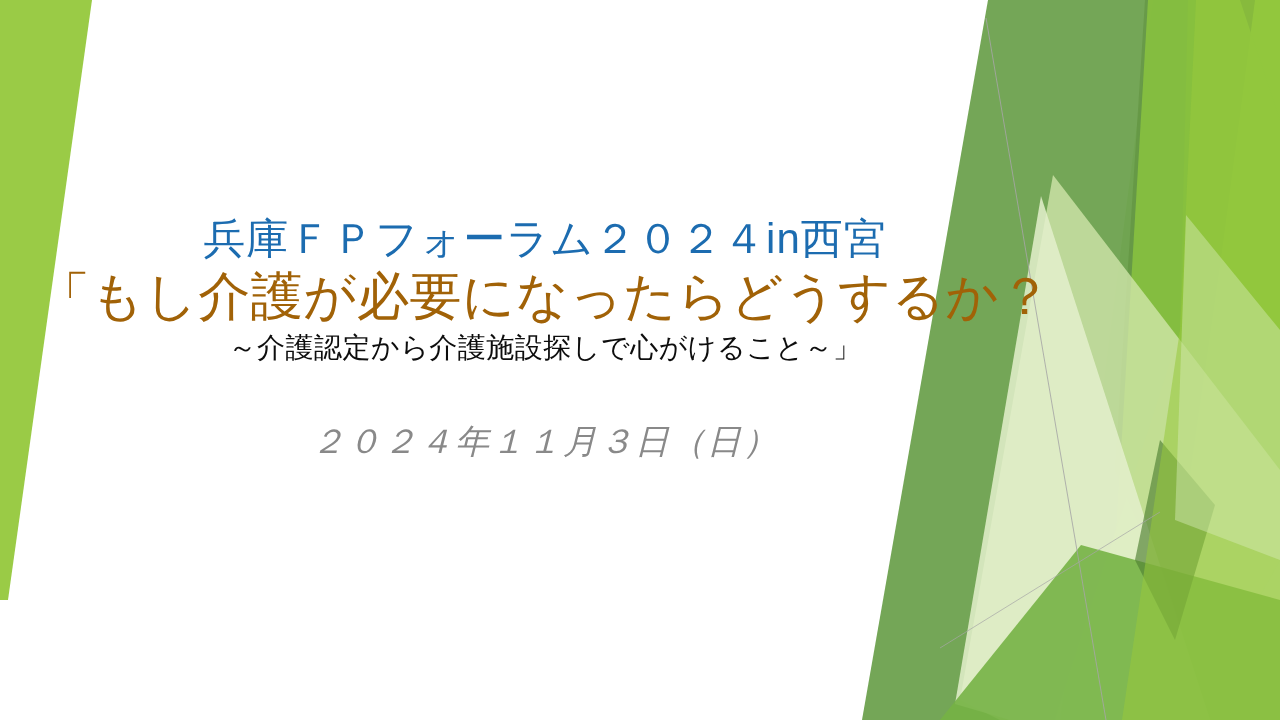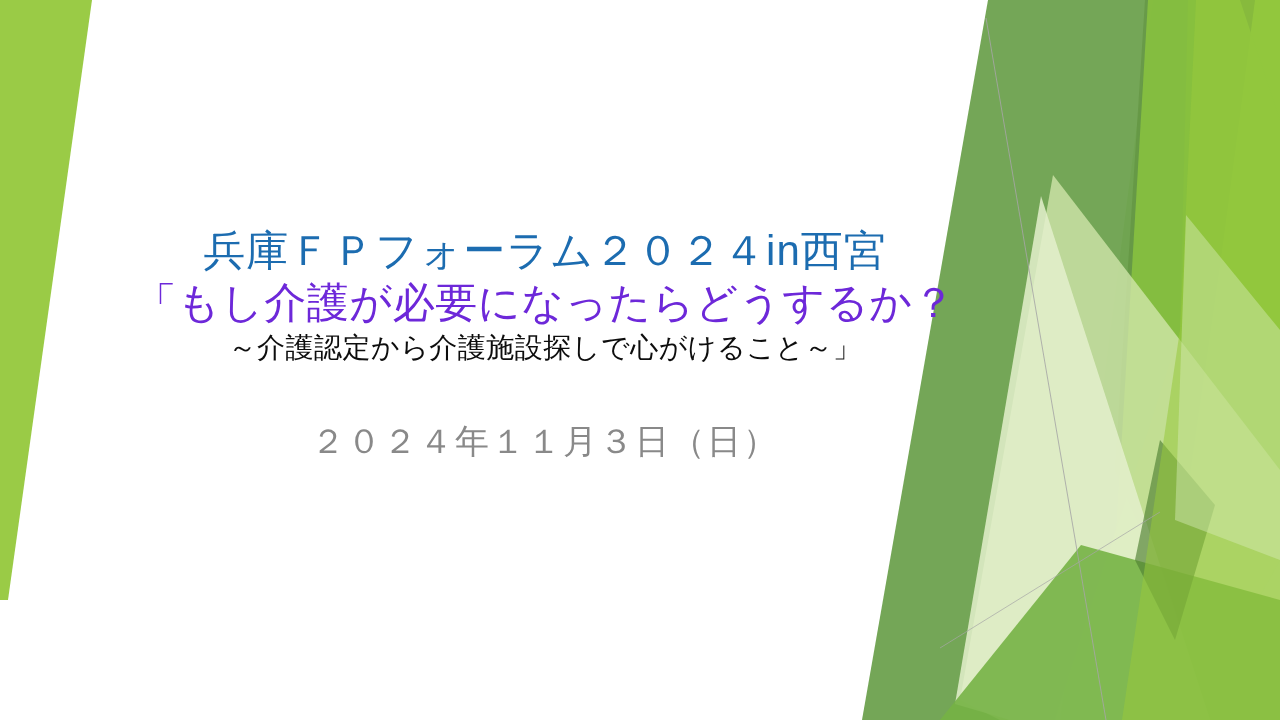--- a/index.html
+++ b/index.html
@@ -26,37 +26,37 @@
   .text-block {
     position: absolute;
     left: 0;
     top: 0;
     width: 1090px;
     text-align: center;
   }
 
   
   #title-group {
-    top: 226px;
+    top: 214px;
   }
   .line-main {
     font-size: 44px;
     line-height: 1.18;
     letter-spacing: 0.5px;
     white-space: nowrap;
     font-weight: 400;
   }
   #title-line-1 {
     color: #1C6CB0;
     font-size: 42px;
     letter-spacing: 1px;
   }
   #title-line-2 {
-    color: #6d28d9;
-    font-size: 42px;
+    color: #a16207;
+    font-size: 52px;
     margin-top: 2px;
   }
   #title-line-3 {
     color: #0D0D0D;
     font-size: 28px;
     margin-top: 4px;
   }
 
   
   #subtitle-group {
@@ -64,20 +64,21 @@
   }
   .line-sub {
     color: #898989;
     white-space: nowrap;
     font-weight: 400;
   }
   #subtitle-date {
     font-size: 34px;
     letter-spacing: 2px;
     line-height: 1.2;
+    font-style: italic;
   }
   #subtitle-presenter {
     font-size: 33px;
     letter-spacing: 0.5px;
     line-height: 1.2;
     margin-top: 22px;
   }
   .reg-mark {
     font-size: 0.55em;
     vertical-align: super;

